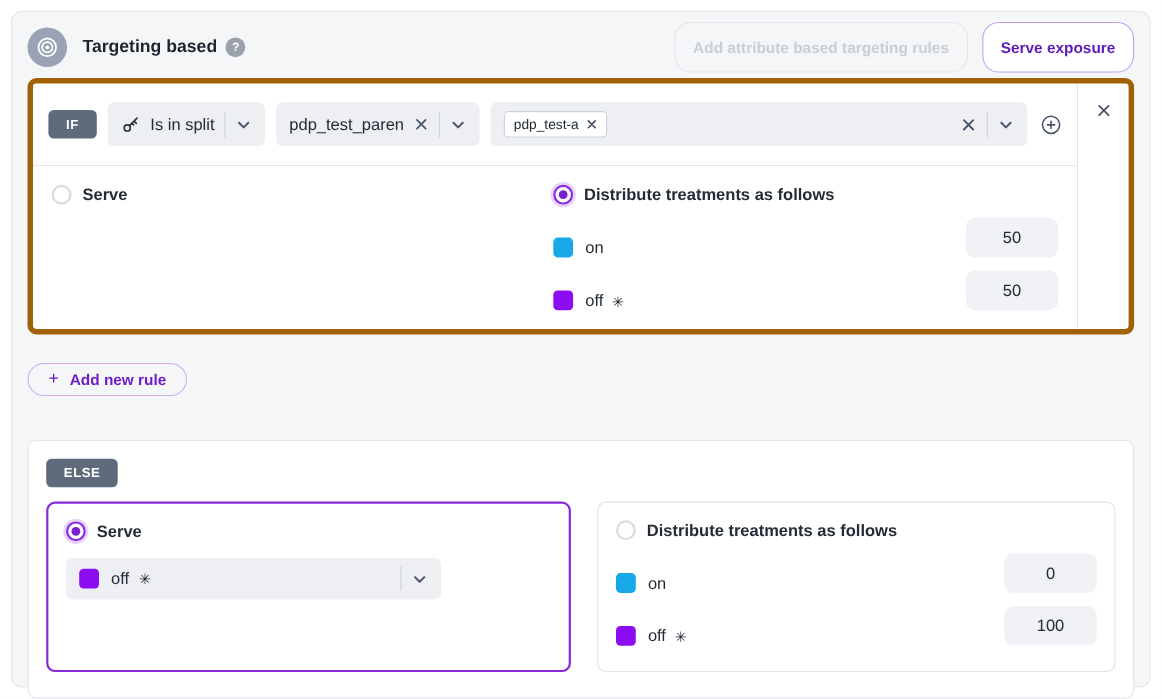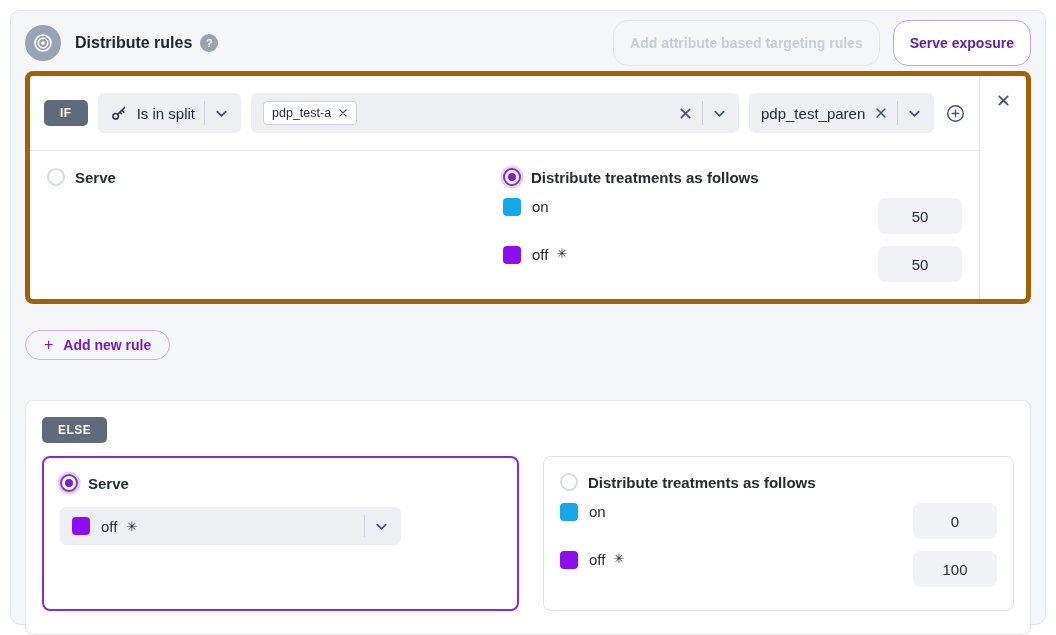--- a/index.html
+++ b/index.html
@@ -68,21 +68,21 @@
   .radio-row { display:flex; align-items:center; gap:10px; }
   .radio-label { font-size:15px; font-weight:700; color:#232b36; }
   .radio { width:18px; height:18px; border-radius:50%; background:#fff; border:2px solid #d7dce2; flex:0 0 auto; position:relative; }
   .radio.checked { border:2px solid #8a2be2; box-shadow:0 0 0 2.5px #e6d4fb; }
   .radio.checked::after {
     content:""; position:absolute; left:50%; top:50%; width:8px; height:8px; margin:-4px 0 0 -4px;
     border-radius:50%; background:#7a1fd0;
   }
   
   .t-rows { margin-top:12px; display:flex; flex-direction:column; gap:12px; }
-  .t-row { display:flex; align-items:flex-start; height:36px; }
+  .t-row { display:flex; align-items:flex-end; height:36px; }
   .t-swatch { width:18px; height:18px; border-radius:4px; margin-right:11px; flex:0 0 auto; }
   .t-name { font-size:15px; color:#232b36; }
   .t-marker { font-size:13px; margin-left:8px; color:#232b36; }
   .t-fill { flex:1; }
   .t-value {
     width:84px; height:36px; background:#f0f2f6; border-radius:8px;
     display:flex; align-items:center; justify-content:center; font-size:15px; color:#232b36;
   }
   
   .add-rule {
@@ -121,76 +121,76 @@
 
   
   <div class="header">
     <div class="target-badge">
       <svg width="22" height="22" viewBox="0 0 22 22">
         <circle cx="11" cy="11" r="8" fill="none" stroke="#fff" stroke-width="1.6"></circle>
         <circle cx="11" cy="11" r="4.7" fill="none" stroke="#fff" stroke-width="1.6"></circle>
         <circle cx="11" cy="11" r="1.7" fill="#fff"></circle>
       </svg>
     </div>
-    <div class="title">Distribute rules</div>
+    <div class="title">Targeting based</div>
     <div class="help-badge">?</div>
     <div class="header-spacer"></div>
     <button class="pill disabled">Add attribute based targeting rules</button>
     <button class="pill purple">Serve exposure</button>
   </div>
 
   
   <div class="rule-card">
     <div class="rule-main">
       <div class="rule-fields">
         <div class="badge">IF</div>
 
         <div class="field f-matcher">
           <span class="icon-btn">
             <svg width="18" height="18" viewBox="0 0 20 20">
               <circle cx="6.3" cy="13.7" r="3.1" fill="none" stroke="#2c3442" stroke-width="1.7"></circle>
               <path d="M8.6 11.4 L16.2 3.8 M13.2 6.8 l2.2 2.2 M11 9 l1.7 1.7" fill="none" stroke="#2c3442" stroke-width="1.7" stroke-linecap="round"></path>
             </svg>
           </span>
           <span>Is in split</span>
+          <span class="vdiv"></span>
+          <span class="icon-btn">
+            <svg width="15" height="15" viewBox="0 0 16 16">
+                <path d="M3.5 6l4.5 4.5L12.5 6" fill="none" stroke="#45536b" stroke-width="1.9" stroke-linecap="round" stroke-linejoin="round"></path>
+              </svg>
+          </span>
+        </div>
+
+        <div class="field f-split">
+          <span class="clip-text">pdp_test_paren</span>
+          <span class="icon-btn">
+            <svg width="14" height="14" viewBox="0 0 16 16">
+                <path d="M3.5 3.5l9 9M12.5 3.5l-9 9" stroke="#45536b" stroke-width="1.8" stroke-linecap="round"></path>
+              </svg>
+          </span>
           <span class="vdiv"></span>
           <span class="icon-btn">
             <svg width="15" height="15" viewBox="0 0 16 16">
                 <path d="M3.5 6l4.5 4.5L12.5 6" fill="none" stroke="#45536b" stroke-width="1.9" stroke-linecap="round" stroke-linejoin="round"></path>
               </svg>
           </span>
         </div>
 
         <div class="field f-treat">
           <span class="tag">
             <span>pdp_test-a</span>
             <span class="icon-btn">
               <svg width="10" height="10" viewBox="0 0 16 16">
                   <path d="M3 3l10 10M13 3L3 13" stroke="#3b4858" stroke-width="2.2" stroke-linecap="round"></path>
                 </svg>
             </span>
           </span>
           <span class="tag-spacer"></span>
           <span class="icon-btn">
             <svg width="15" height="15" viewBox="0 0 16 16">
-                <path d="M3.5 3.5l9 9M12.5 3.5l-9 9" stroke="#45536b" stroke-width="1.8" stroke-linecap="round"></path>
-              </svg>
-          </span>
-          <span class="vdiv"></span>
-          <span class="icon-btn">
-            <svg width="15" height="15" viewBox="0 0 16 16">
-                <path d="M3.5 6l4.5 4.5L12.5 6" fill="none" stroke="#45536b" stroke-width="1.9" stroke-linecap="round" stroke-linejoin="round"></path>
-              </svg>
-          </span>
-        </div>
-
-        <div class="field f-split">
-          <span class="clip-text">pdp_test_paren</span>
-          <span class="icon-btn">
-            <svg width="14" height="14" viewBox="0 0 16 16">
                 <path d="M3.5 3.5l9 9M12.5 3.5l-9 9" stroke="#45536b" stroke-width="1.8" stroke-linecap="round"></path>
               </svg>
           </span>
           <span class="vdiv"></span>
           <span class="icon-btn">
             <svg width="15" height="15" viewBox="0 0 16 16">
                 <path d="M3.5 6l4.5 4.5L12.5 6" fill="none" stroke="#45536b" stroke-width="1.9" stroke-linecap="round" stroke-linejoin="round"></path>
               </svg>
           </span>
         </div>

